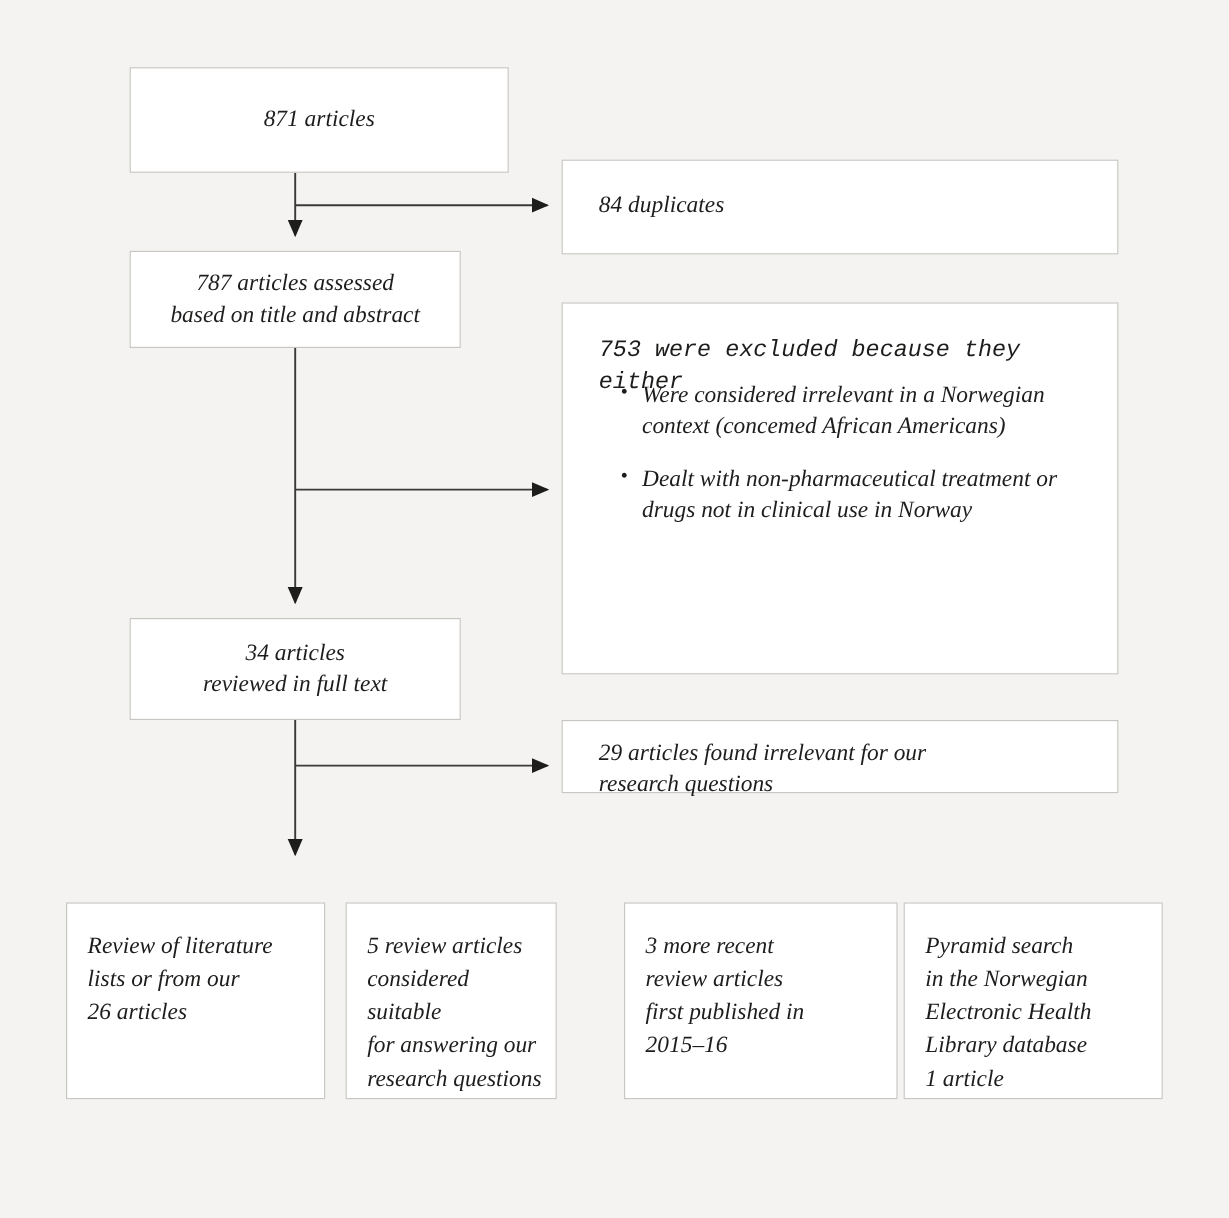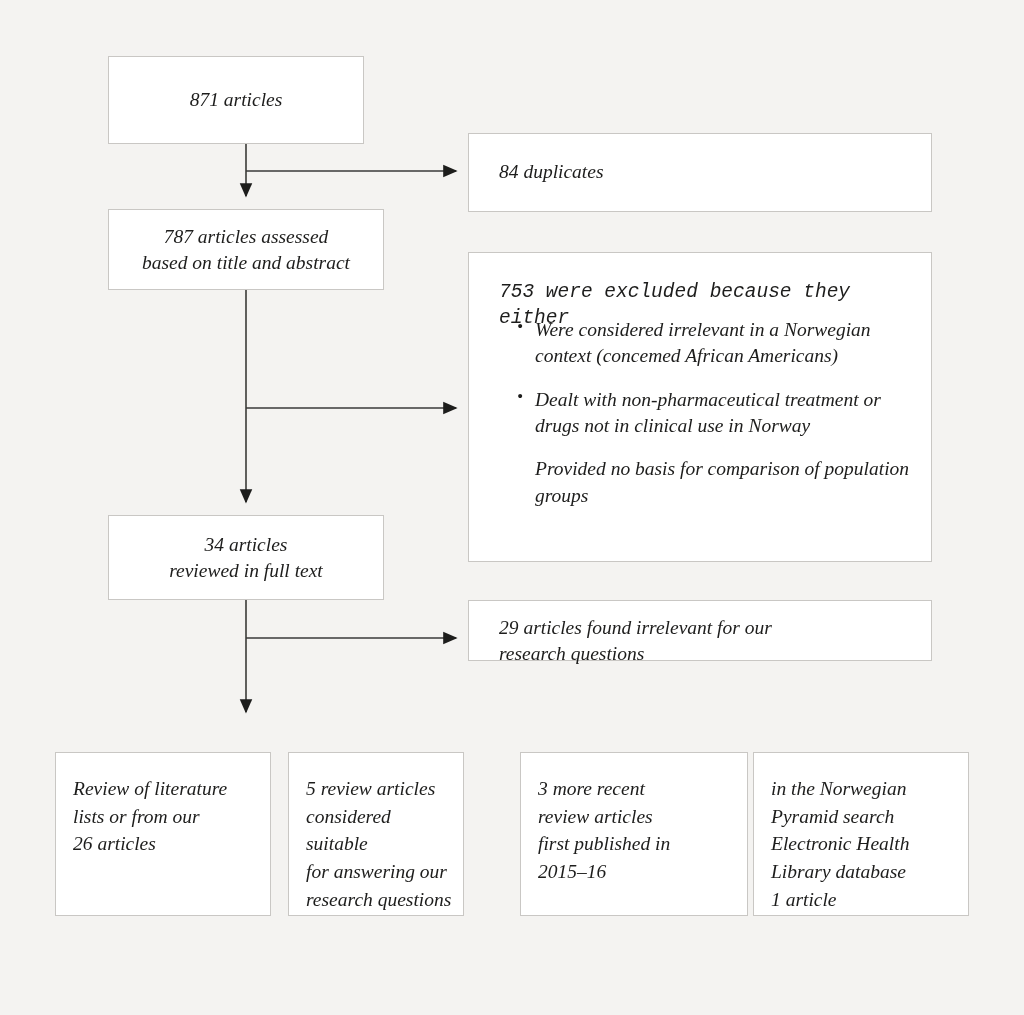--- a/index.html
+++ b/index.html
@@ -36,21 +36,21 @@
     left: 0; right: 0;
   }
   .center-box .inner {
     text-align: center;
     left: 6px; right: 6px;
   }
   .left-box .inner {
     text-align: left;
   }
   
-  #box-871 { left: 108px; top: 56px; width: 256px; height: 88px; }
+  #box-871 { left: 108px; top: 56px; width: 316px; height: 88px; }
   #box-871 .inner { top: 30px; }
   #box-787 { left: 108px; top: 209px; width: 276px; height: 81px; }
   #box-787 .inner { top: 14px; }
   #box-34 { left: 108px; top: 515px; width: 276px; height: 85px; }
   #box-34 .inner { top: 16px; }
   
   #box-dup { left: 468px; top: 133px; width: 464px; height: 79px; }
   #box-dup .inner { top: 25px; left: 30px; right: 14px; }
   #box-excl { left: 468px; top: 252px; width: 464px; height: 310px; }
   #box-excl .excl-head {
@@ -155,21 +155,20 @@
 
   <div class="box left-box" id="box-dup">
     <div class="inner">84 duplicates</div>
   </div>
 
   <div class="box" id="box-excl">
     <div class="excl-head">753 were excluded because they either</div>
     <ul class="excl-list">
       <li class="bulleted">Were considered irrelevant in a Norwegian context (concemed African Americans)</li>
       <li class="bulleted">Dealt with non-pharmaceutical treatment or drugs not in clinical use in Norway</li>
-      <li>Provided no basis for comparison of population groups</li>
     </ul>
   </div>
 
   <div class="box left-box" id="box-29">
     <div class="inner">
       <div>29 articles found irrelevant for our</div>
       <div>research questions</div>
     </div>
   </div>
 
@@ -194,21 +193,21 @@
     <div class="inner">
       <div>3 more recent</div>
       <div>review articles</div>
       <div>first published in</div>
       <div>2015–16</div>
     </div>
   </div>
 
   <div class="bottom-box" id="bbox-3">
     <div class="inner">
+      <div>Pyramid search</div>
       <div>in the Norwegian</div>
-      <div>Pyramid search</div>
       <div> Electronic Health</div>
       <div>Library database</div>
       <div>1 article</div>
     </div>
   </div>
 
 </div>
 
 </body></html>

